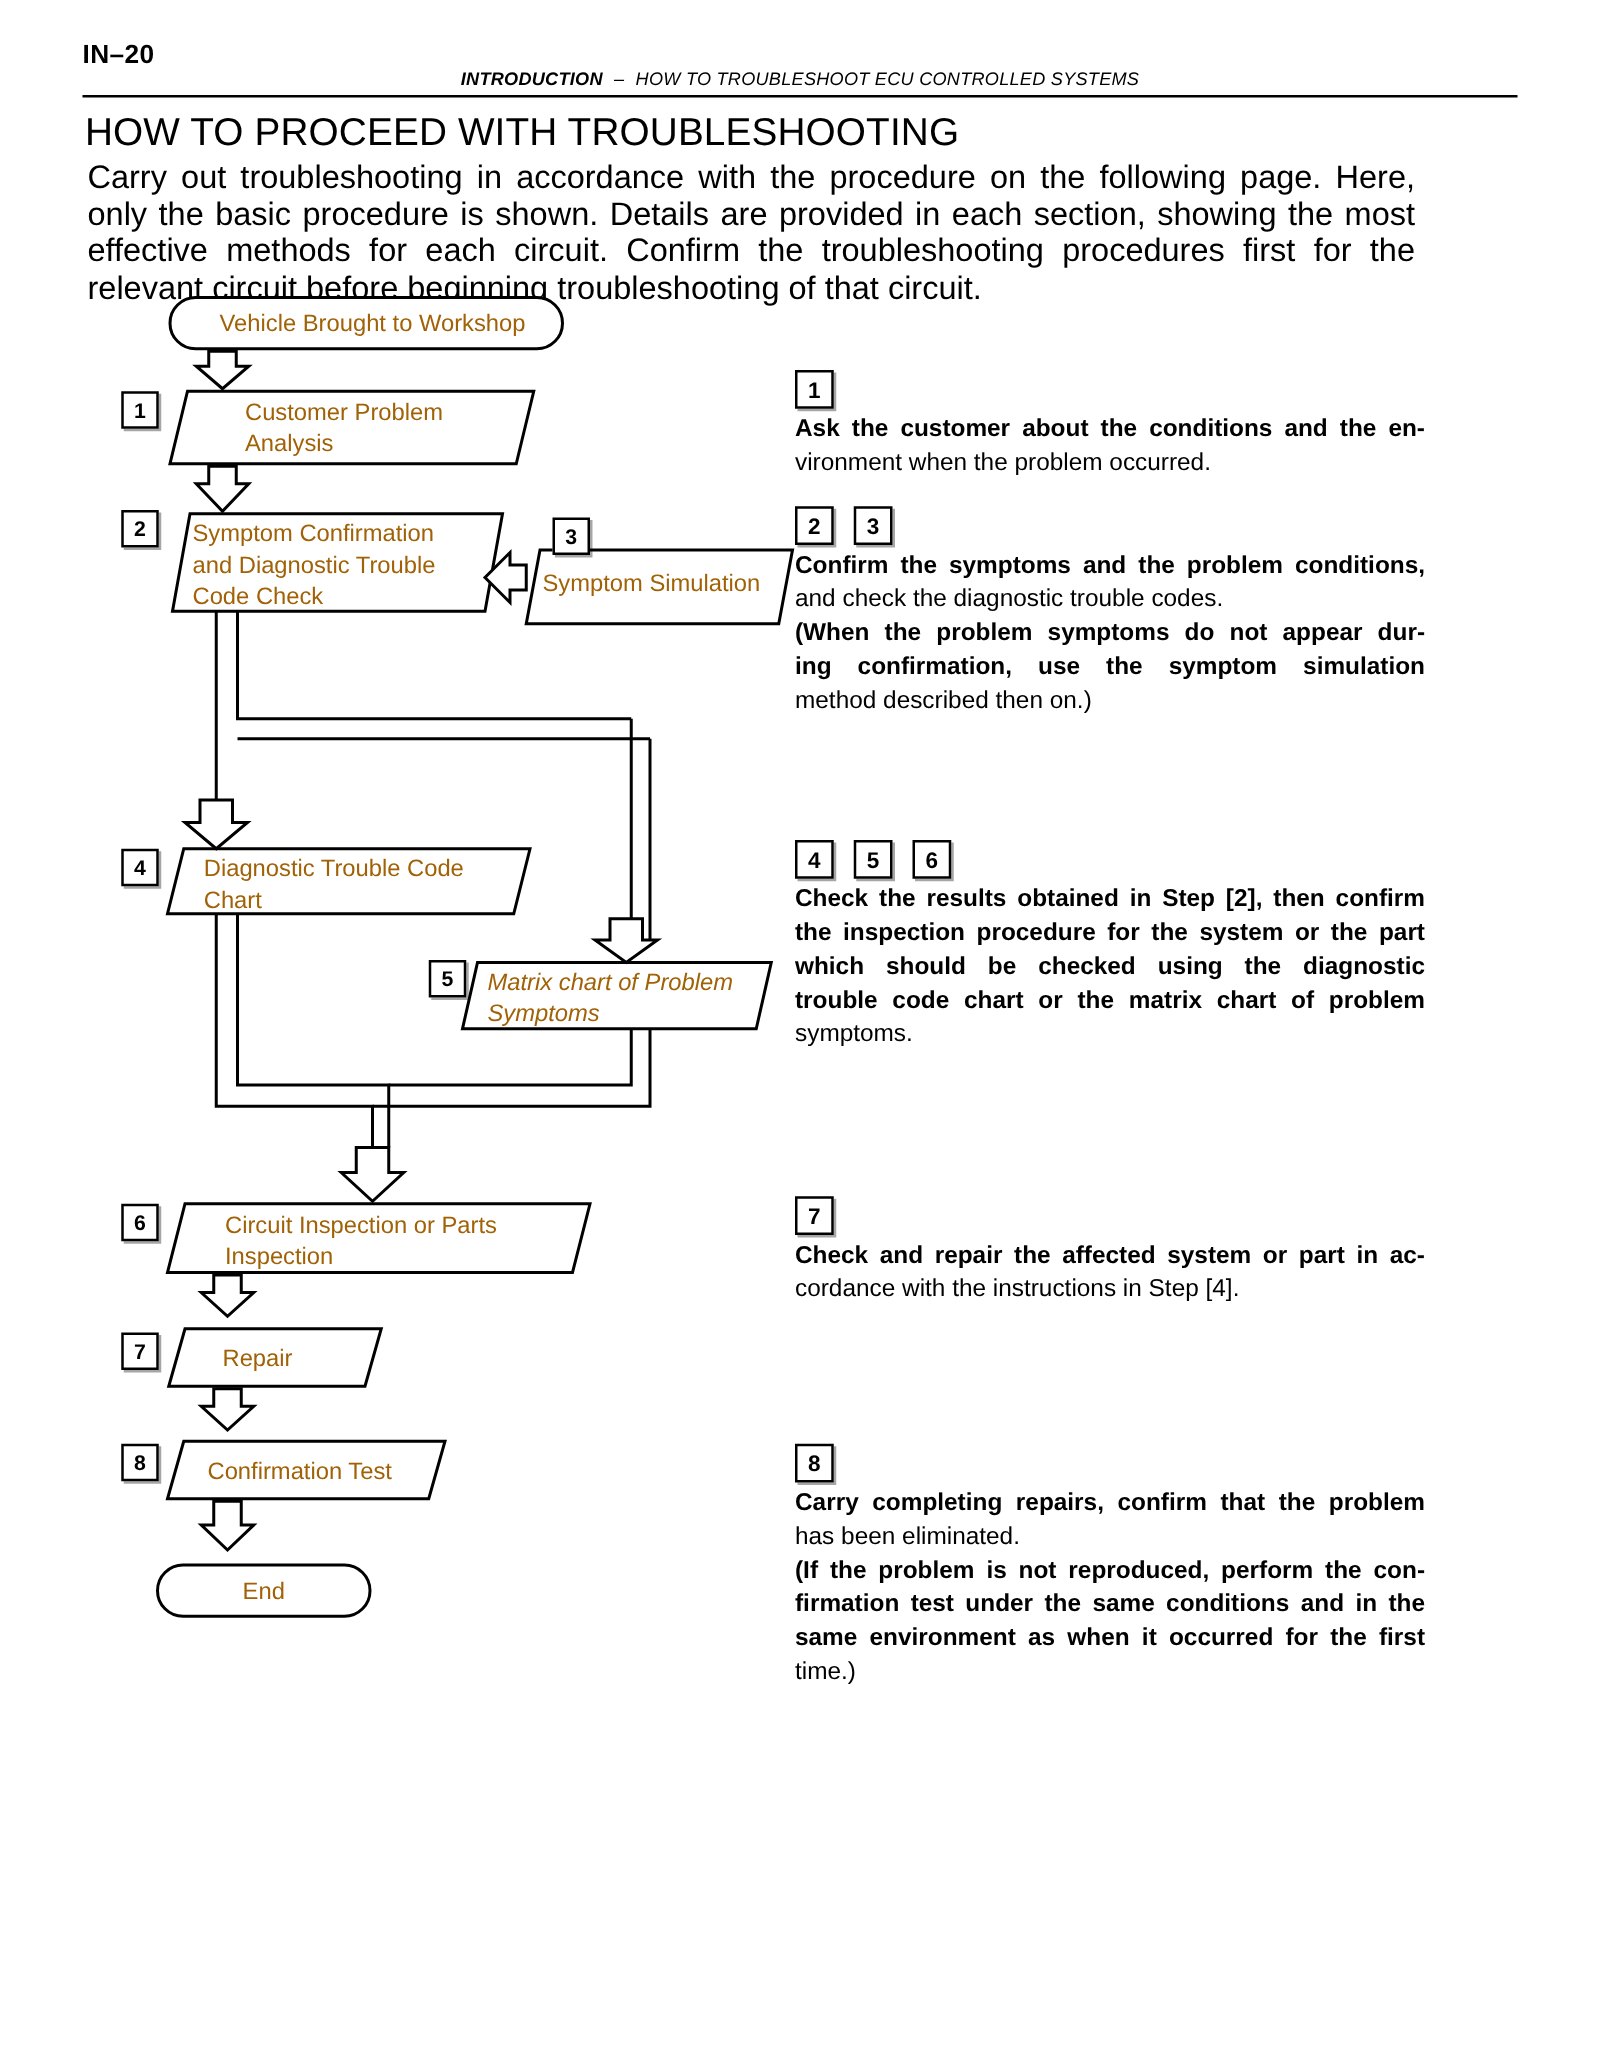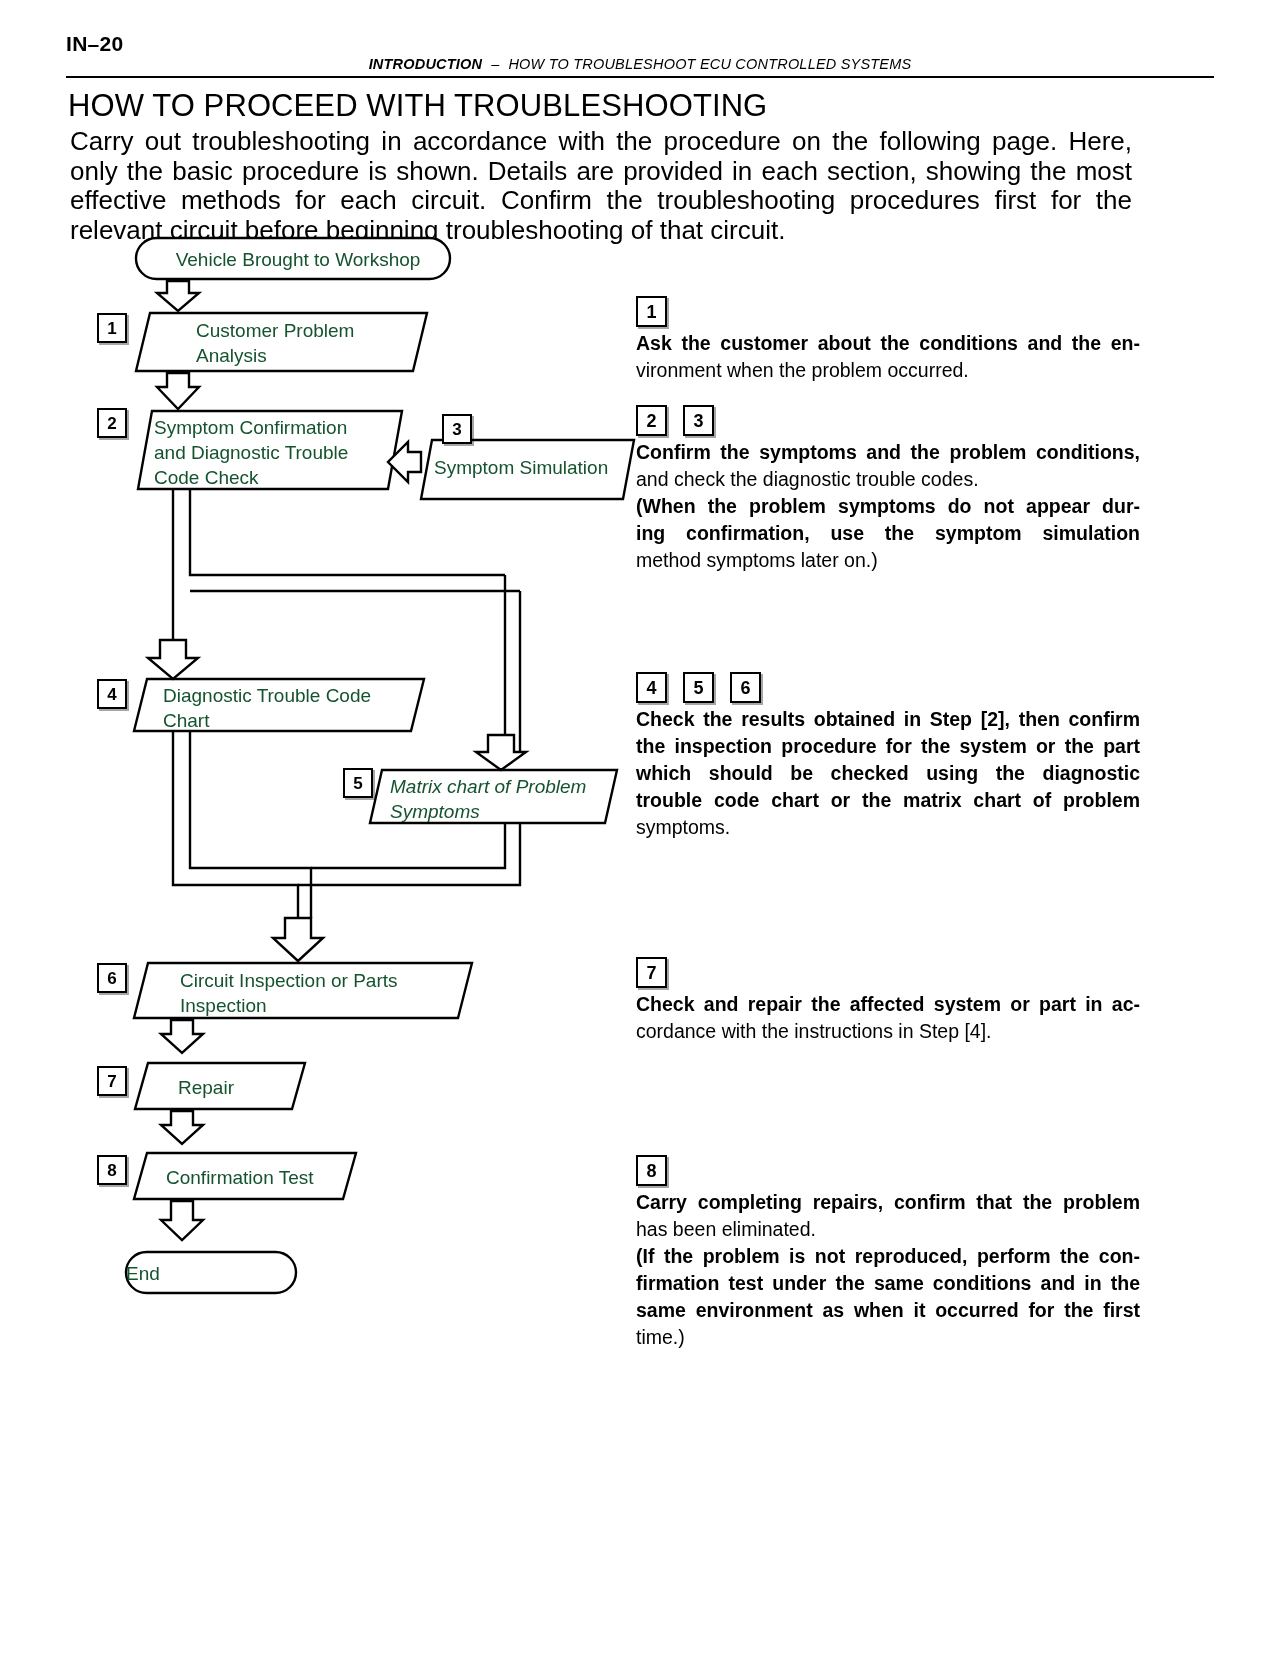--- a/index.html
+++ b/index.html
@@ -20,21 +20,21 @@
   
   .title{position:absolute;left:68px;top:88px;font-size:31px;font-weight:normal;letter-spacing:.1px;}
   .intro{position:absolute;left:70px;top:127px;width:1062px;font-size:26px;line-height:29.5px;text-align:justify;}
   .intro p{margin:0;}
 
   
   .flow{position:absolute;left:0;top:0;width:660px;height:1340px;}
   .flow svg{display:block;}
 
   
-  .nodetext{position:absolute;font-size:19px;line-height:25px;color:#14532d;}
+  .nodetext{position:absolute;font-size:19px;line-height:25px;color:#a16207;}
 
   
   .chip{
     position:absolute;display:flex;align-items:center;justify-content:center;
     width:26px;height:26px;border:2.2px solid #000;background:#fff;
     font-size:17px;font-weight:bold;line-height:1;
     box-shadow:2px 2px 0 rgba(0,0,0,.35);
   }
 
   
@@ -144,21 +144,21 @@
 
     <div class="nodetext" style="left:180px;top:968px;">
       <span>Circuit Inspection or Parts</span><br>
       <span>Inspection</span>
     </div>
 
     <div class="nodetext" style="left:178px;top:1075px;">Repair</div>
 
     <div class="nodetext" style="left:166px;top:1165px;">Confirmation Test</div>
 
-    <div class="nodetext" style="left:126px;top:1261px;width:170px;">End</div>
+    <div class="nodetext" style="left:126px;top:1261px;width:170px;text-align:center;">End</div>
 
     <div class="chip" style="left:97px;top:313px;">1</div>
     <div class="chip" style="left:97px;top:408px;">2</div>
     <div class="chip" style="left:442px;top:414px;">3</div>
     <div class="chip" style="left:97px;top:679px;">4</div>
     <div class="chip" style="left:343px;top:768px;">5</div>
     <div class="chip" style="left:97px;top:963px;">6</div>
     <div class="chip" style="left:97px;top:1066px;">7</div>
     <div class="chip" style="left:97px;top:1155px;">8</div>
   </div>
@@ -178,21 +178,21 @@
     <div class="note" style="top:405px;">
       <div class="chips">
         <div class="chip-s">2</div>
         <div class="chip-s">3</div>
       </div>
       <div class="body">
         <span class="just">Confirm the symptoms and the problem conditions,</span>
         <span>and check the diagnostic trouble codes.</span>
         <span class="just">(When the problem symptoms do not appear dur-</span>
         <span class="just">ing confirmation, use the symptom simulation</span>
-        <span>method symptoms later on.)</span>
+        <span>method described then on.)</span>
       </div>
     </div>
 
     <div class="note" style="top:672px;">
       <div class="chips">
         <div class="chip-s">4</div>
         <div class="chip-s">5</div>
         <div class="chip-s">6</div>
       </div>
       <div class="body">

